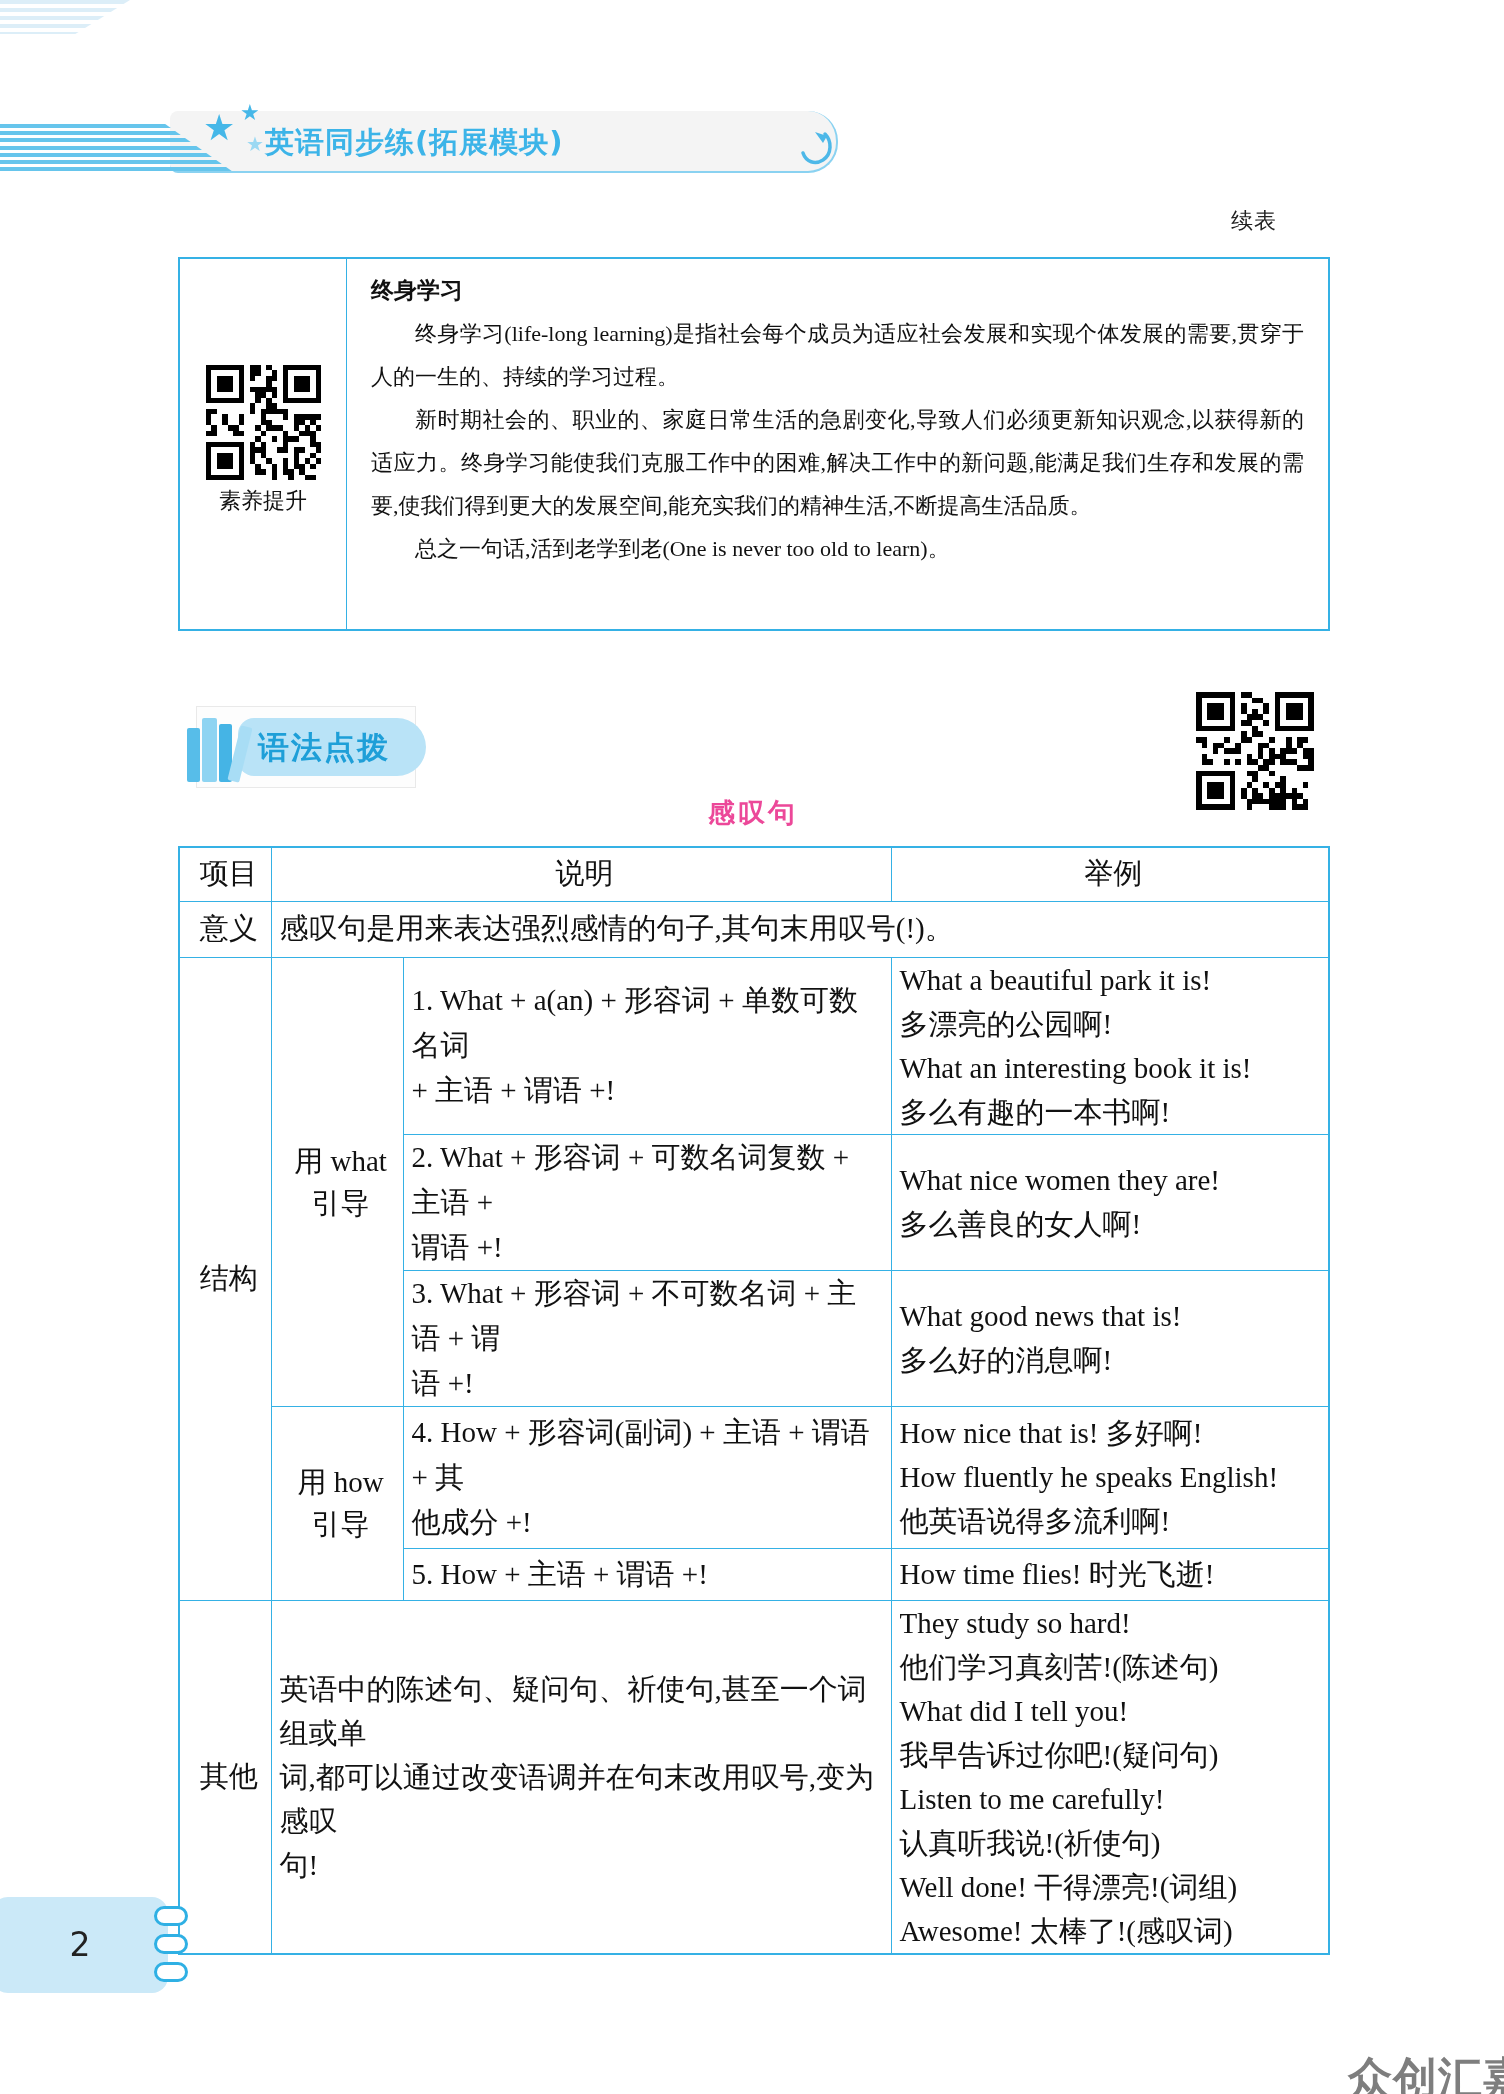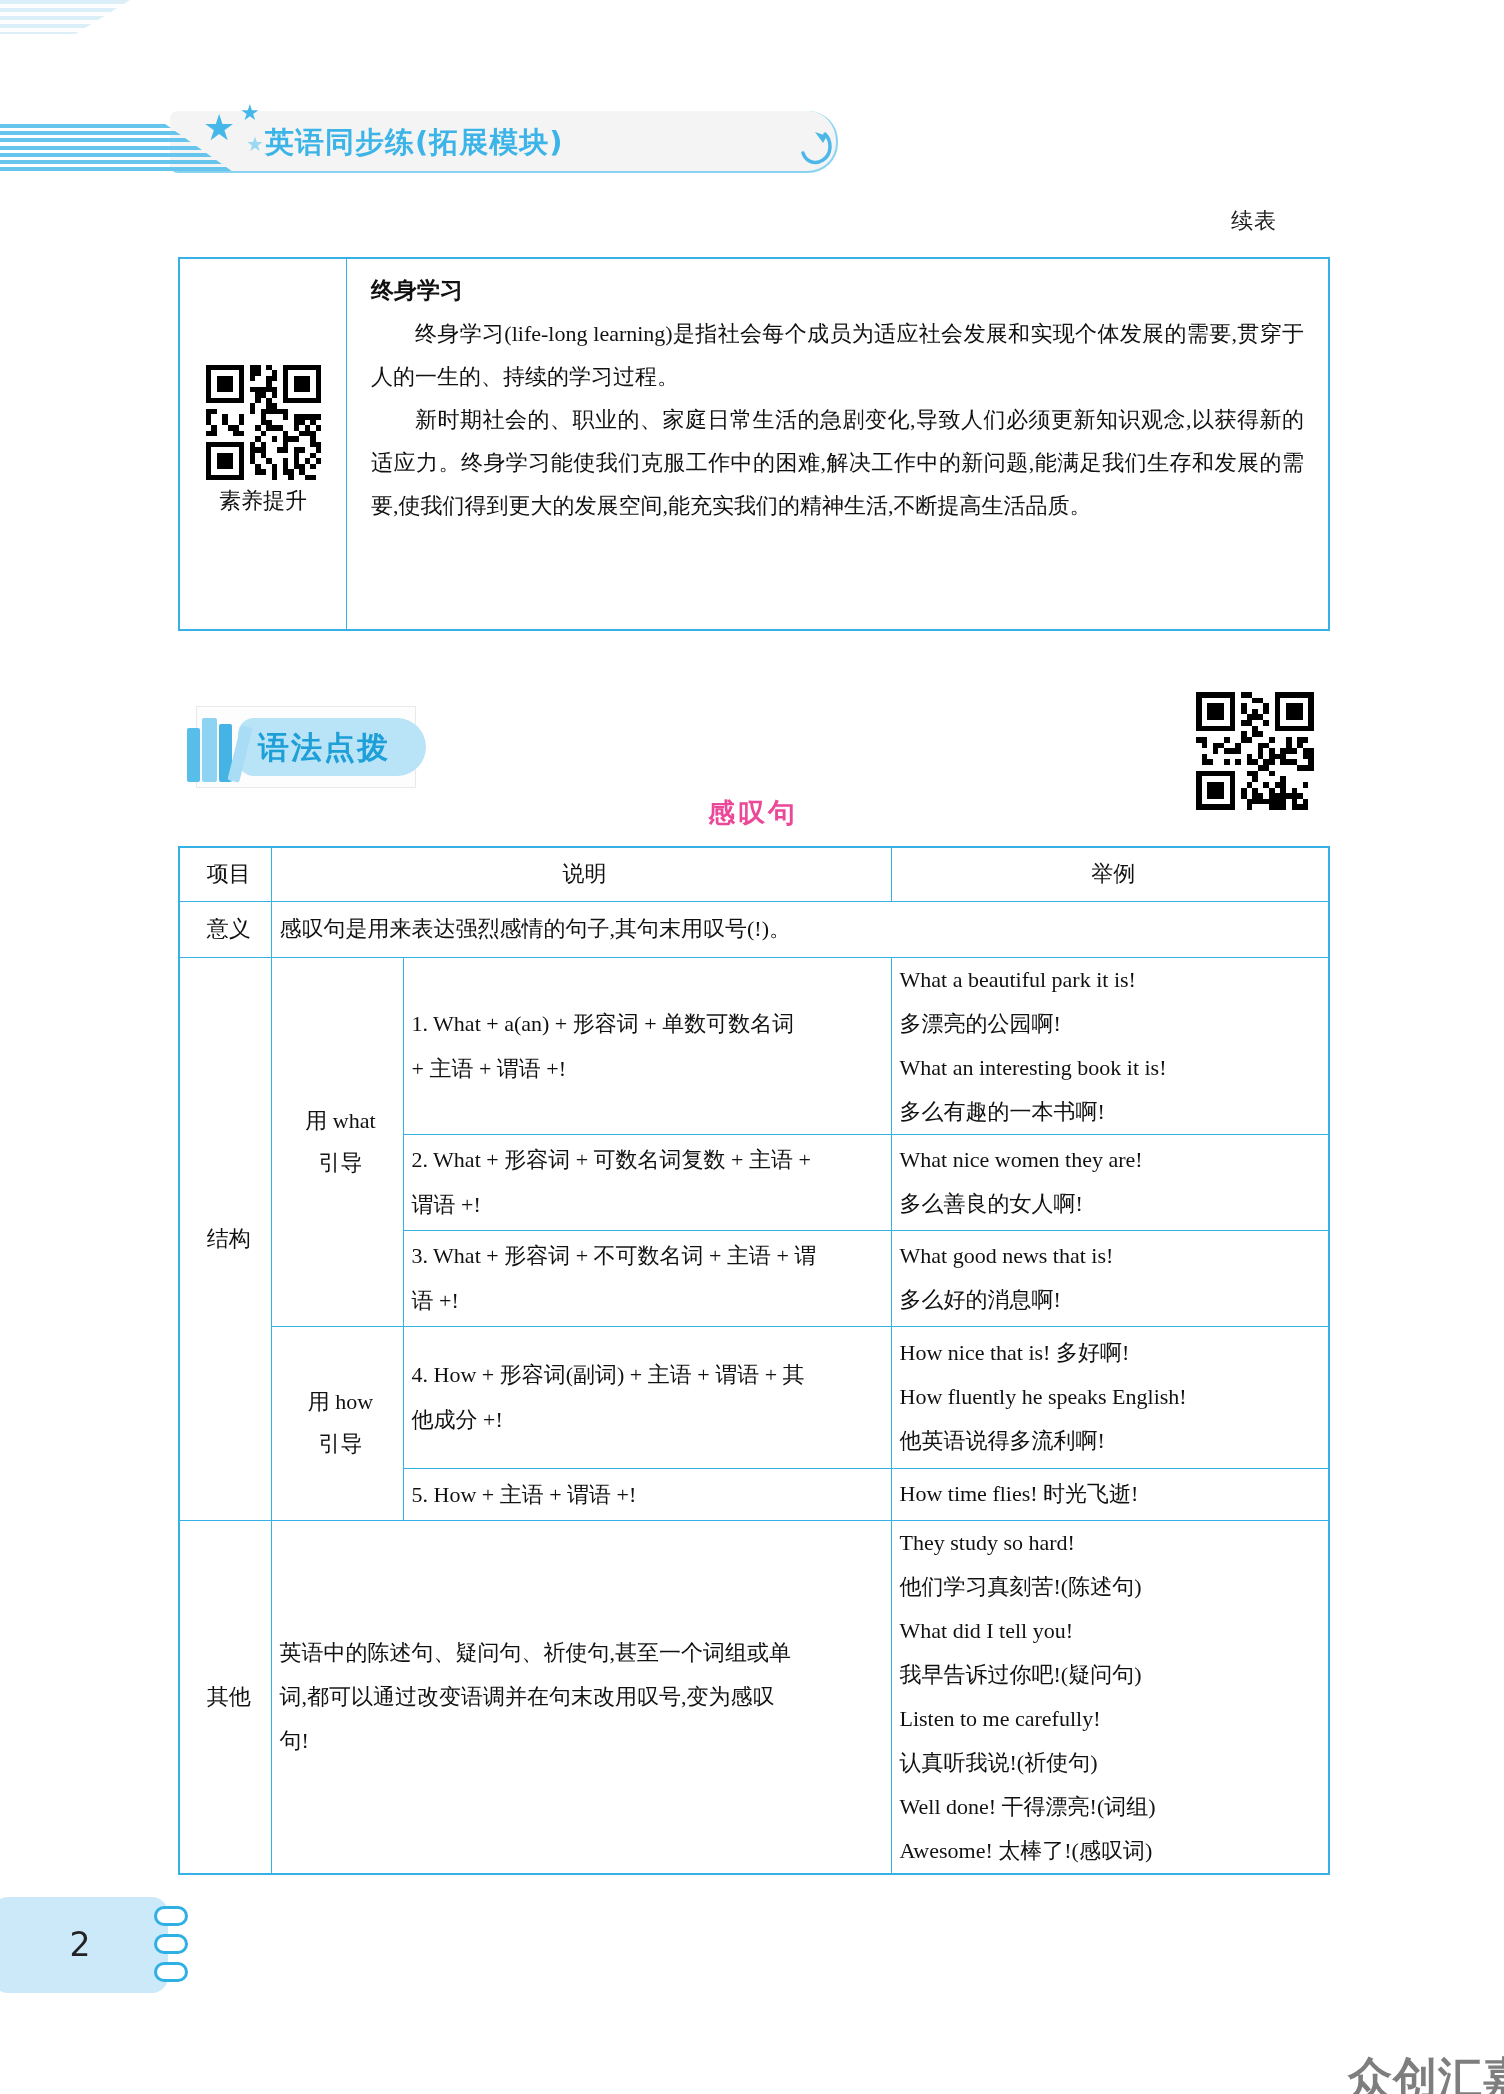--- a/index.html
+++ b/index.html
@@ -84,21 +84,21 @@
     font-family:"DejaVu Sans","Liberation Sans",sans-serif;
     font-size:27px;font-weight:bold;color:#ec4899;letter-spacing:3px;
   }
   
   table.t2{
     position:absolute;left:178px;top:846px;width:1150px;
     border-collapse:collapse;table-layout:fixed;background:#fff;
     border:2px solid #35b1e5;
   }
   table.t2 td{
-    border:1px solid #35b1e5;font-size:22px;color:#111;
+    border:1px solid #35b1e5;font-size:29px;color:#111;
     vertical-align:middle;box-sizing:border-box;padding-left:8px;
   }
   .c-center{text-align:center;}
   .rh-head{height:54px;}
   .rh-mean{height:56px;}
   .rh-r1{height:176px;}
   .rh-r2{height:96px;}
   .rh-r3{height:96px;}
   .rh-r4{height:142px;}
   .rh-r5{height:52px;margin-left:36px;}
@@ -152,20 +152,21 @@
           <rect width="21" height="21" fill="#fff"></rect>
           <path d="M0 0h1v1h-1zM1 0h1v1h-1zM2 0h1v1h-1zM3 0h1v1h-1zM4 0h1v1h-1zM5 0h1v1h-1zM6 0h1v1h-1zM0 1h1v1h-1zM6 1h1v1h-1zM0 2h1v1h-1zM2 2h1v1h-1zM3 2h1v1h-1zM4 2h1v1h-1zM6 2h1v1h-1zM0 3h1v1h-1zM2 3h1v1h-1zM3 3h1v1h-1zM4 3h1v1h-1zM6 3h1v1h-1zM0 4h1v1h-1zM2 4h1v1h-1zM3 4h1v1h-1zM4 4h1v1h-1zM6 4h1v1h-1zM0 5h1v1h-1zM6 5h1v1h-1zM0 6h1v1h-1zM1 6h1v1h-1zM2 6h1v1h-1zM3 6h1v1h-1zM4 6h1v1h-1zM5 6h1v1h-1zM6 6h1v1h-1zM14 0h1v1h-1zM15 0h1v1h-1zM16 0h1v1h-1zM17 0h1v1h-1zM18 0h1v1h-1zM19 0h1v1h-1zM20 0h1v1h-1zM14 1h1v1h-1zM20 1h1v1h-1zM14 2h1v1h-1zM16 2h1v1h-1zM17 2h1v1h-1zM18 2h1v1h-1zM20 2h1v1h-1zM14 3h1v1h-1zM16 3h1v1h-1zM17 3h1v1h-1zM18 3h1v1h-1zM20 3h1v1h-1zM14 4h1v1h-1zM16 4h1v1h-1zM17 4h1v1h-1zM18 4h1v1h-1zM20 4h1v1h-1zM14 5h1v1h-1zM20 5h1v1h-1zM14 6h1v1h-1zM15 6h1v1h-1zM16 6h1v1h-1zM17 6h1v1h-1zM18 6h1v1h-1zM19 6h1v1h-1zM20 6h1v1h-1zM0 14h1v1h-1zM1 14h1v1h-1zM2 14h1v1h-1zM3 14h1v1h-1zM4 14h1v1h-1zM5 14h1v1h-1zM6 14h1v1h-1zM0 15h1v1h-1zM6 15h1v1h-1zM0 16h1v1h-1zM2 16h1v1h-1zM3 16h1v1h-1zM4 16h1v1h-1zM6 16h1v1h-1zM0 17h1v1h-1zM2 17h1v1h-1zM3 17h1v1h-1zM4 17h1v1h-1zM6 17h1v1h-1zM0 18h1v1h-1zM2 18h1v1h-1zM3 18h1v1h-1zM4 18h1v1h-1zM6 18h1v1h-1zM0 19h1v1h-1zM6 19h1v1h-1zM0 20h1v1h-1zM1 20h1v1h-1zM2 20h1v1h-1zM3 20h1v1h-1zM4 20h1v1h-1zM5 20h1v1h-1zM6 20h1v1h-1zM8 0h1v1h-1zM9 0h1v1h-1zM11 0h1v1h-1zM8 1h1v1h-1zM9 1h1v1h-1zM12 1h1v1h-1zM8 2h1v1h-1zM11 2h1v1h-1zM12 2h1v1h-1zM11 3h1v1h-1zM8 4h1v1h-1zM9 4h1v1h-1zM10 4h1v1h-1zM11 4h1v1h-1zM12 4h1v1h-1zM9 5h1v1h-1zM10 5h1v1h-1zM12 5h1v1h-1zM9 6h1v1h-1zM11 6h1v1h-1zM8 7h1v1h-1zM11 7h1v1h-1zM12 7h1v1h-1zM0 8h1v1h-1zM1 8h1v1h-1zM8 8h1v1h-1zM10 8h1v1h-1zM11 8h1v1h-1zM12 8h1v1h-1zM13 8h1v1h-1zM14 8h1v1h-1zM0 9h1v1h-1zM3 9h1v1h-1zM6 9h1v1h-1zM10 9h1v1h-1zM14 9h1v1h-1zM16 9h1v1h-1zM17 9h1v1h-1zM18 9h1v1h-1zM19 9h1v1h-1zM20 9h1v1h-1zM0 10h1v1h-1zM3 10h1v1h-1zM6 10h1v1h-1zM10 10h1v1h-1zM11 10h1v1h-1zM16 10h1v1h-1zM17 10h1v1h-1zM19 10h1v1h-1zM1 11h1v1h-1zM4 11h1v1h-1zM5 11h1v1h-1zM9 11h1v1h-1zM11 11h1v1h-1zM12 11h1v1h-1zM13 11h1v1h-1zM16 11h1v1h-1zM18 11h1v1h-1zM20 11h1v1h-1zM0 12h1v1h-1zM1 12h1v1h-1zM5 12h1v1h-1zM6 12h1v1h-1zM10 12h1v1h-1zM14 12h1v1h-1zM17 12h1v1h-1zM18 12h1v1h-1zM19 12h1v1h-1zM9 13h1v1h-1zM12 13h1v1h-1zM14 13h1v1h-1zM15 13h1v1h-1zM16 13h1v1h-1zM19 13h1v1h-1zM8 14h1v1h-1zM10 14h1v1h-1zM14 14h1v1h-1zM19 14h1v1h-1zM20 14h1v1h-1zM8 15h1v1h-1zM9 15h1v1h-1zM10 15h1v1h-1zM13 15h1v1h-1zM14 15h1v1h-1zM16 15h1v1h-1zM17 15h1v1h-1zM20 15h1v1h-1zM8 16h1v1h-1zM10 16h1v1h-1zM16 16h1v1h-1zM19 16h1v1h-1zM8 17h1v1h-1zM11 17h1v1h-1zM14 17h1v1h-1zM16 17h1v1h-1zM18 17h1v1h-1zM20 17h1v1h-1zM9 18h1v1h-1zM12 18h1v1h-1zM14 18h1v1h-1zM16 18h1v1h-1zM17 18h1v1h-1zM19 18h1v1h-1zM9 19h1v1h-1zM10 19h1v1h-1zM12 19h1v1h-1zM14 19h1v1h-1zM15 19h1v1h-1zM17 19h1v1h-1zM12 20h1v1h-1zM15 20h1v1h-1zM18 20h1v1h-1zM19 20h1v1h-1z" fill="#000"></path>
         </svg></div>
     <div class="t1-left-label">素养提升</div>
   </div>
   <div class="t1-right">
     <div class="t1-title">终身学习</div>
     <div class="t1-paras">
         <div>终身学习(life-long learning)是指社会每个成员为适应社会发展和实现个体发展的需要,贯穿于人的一生的、持续的学习过程。</div>
         <div>新时期社会的、职业的、家庭日常生活的急剧变化,导致人们必须更新知识观念,以获得新的适应力。终身学习能使我们克服工作中的困难,解决工作中的新问题,能满足我们生存和发展的需要,使我们得到更大的发展空间,能充实我们的精神生活,不断提高生活品质。</div>
+        <div>总之一句话,活到老学到老(One is never too old to learn)。</div>
       </div>
   </div>
 </div>
 
 <div class="badge">
   <div class="badge-card"></div>
   <div class="badge-pill"></div>
   <svg class="badge-books" width="66" height="78" viewBox="0 0 66 78">
     <rect x="1" y="20" width="13" height="54" rx="2" fill="#57bde9"></rect>
     <rect x="16" y="10" width="15" height="64" rx="2" fill="#8ed4f2"></rect>

